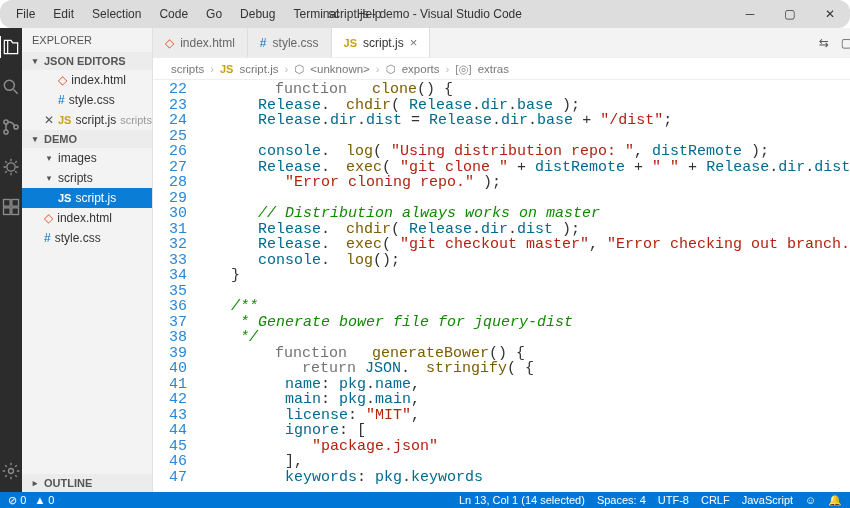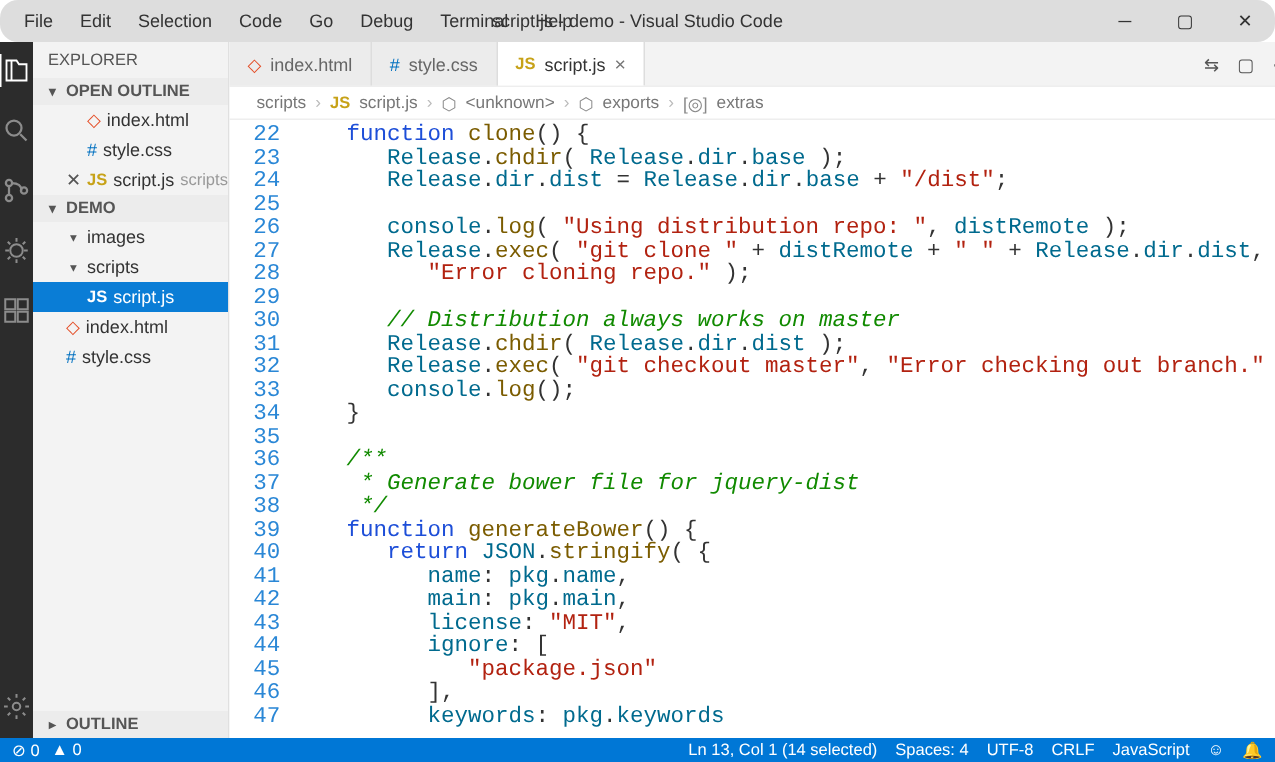--- a/index.html
+++ b/index.html
@@ -33,22 +33,22 @@
   .tabs { height:30px; display:flex; align-items:stretch; border-bottom:1px solid #eee; background:#f3f3f3; }
   .tab { display:flex; align-items:center; gap:6px; padding:0 12px; background:#ececec; color:#666; border-right:1px solid #ddd; font-size:12px; }
   .tab.active { background:#fff; color:#333; }
   .tab .close { font-size:13px; color:#777; }
   .tabs .right { margin-left:auto; display:flex; align-items:center; gap:12px; padding-right:10px; color:#555; }
   .breadcrumbs { height:22px; display:flex; align-items:center; gap:6px; padding-left:12px; color:#777; font-size:11.5px; border-bottom:1px solid #eee; }
   .breadcrumbs .sep { color:#bbb; }
   .code { flex:1; display:flex; overflow:hidden; font-family: Consolas, "Courier New", monospace; font-size:15px; line-height:15.5px; }
   .gutter { width:42px; text-align:right; color:#2a87d6; padding-right:8px; padding-top:2px; }
   .src { flex:1; padding-top:2px; white-space:pre; color:#333; }
-  .kw { color:#1d4ed8; }
-  .fn { color:#7b5c00; }
+  .kw { color:#737373;margin-left:44px; }
+  .fn { color:#7b5c00;margin-left:16px; }
   .id { color:#006a8e; }
   .str { color:#b22210; }
   .cmt { color:#118a00; font-style:italic; }
   .op { color:#333; }
   .statusbar { height:16px; background:#0077d6; color:#fff; display:flex; align-items:center; font-size:11px; padding:0 8px; }
   .statusbar .left { display:flex; gap:8px; }
   .statusbar .right { margin-left:auto; display:flex; gap:12px; }
   svg { display:block; }
 </style>
 </head>
@@ -115,21 +115,21 @@
           <circle cx="12" cy="12" r="3"></circle>
           <path d="M12 2v3M12 19v3M2 12h3M19 12h3M5 5l2 2M17 17l2 2M19 5l-2 2M7 17l-2 2"></path>
         </svg>
       </div>
   </div>
 
   <div class="sidebar">
     <div class="sb-title">EXPLORER</div>
     <div class="sb-section">
         <span class="chev">▾</span>
-        <span>OPEN OUTLINE</span>
+        <span>JSON EDITORS</span>
       </div>
     <div class="tv" id="open-editors">
         <div class="tv-row l1">
           <span style="width:10px"></span>
           <span class="icon-html">◇</span>
           <span>index.html</span>
         </div>
         <div class="tv-row l1">
           <span style="width:10px"></span>
           <span class="icon-css">#</span>

